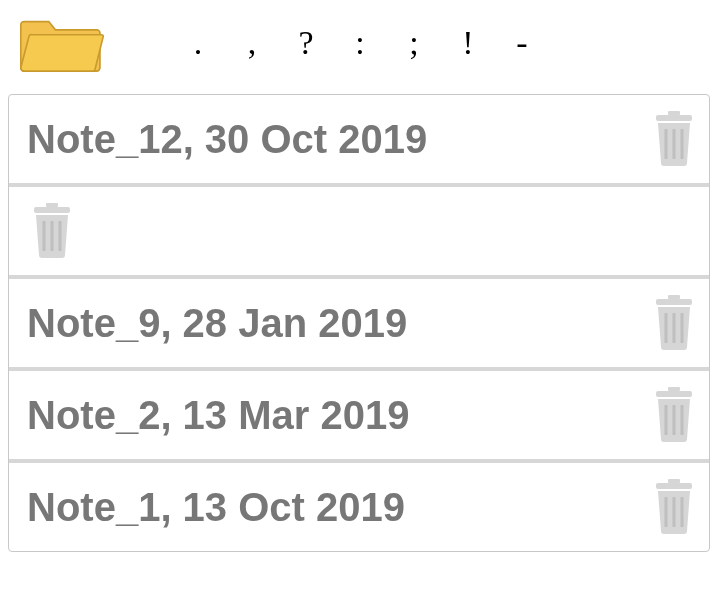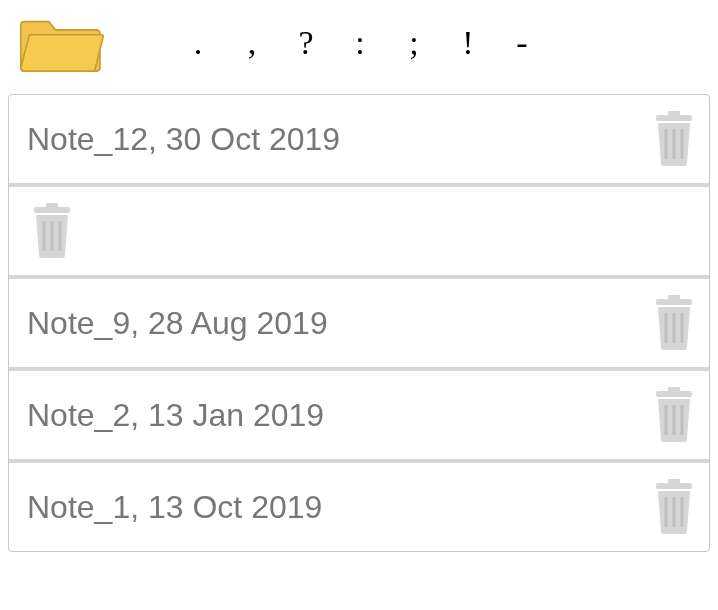--- a/index.html
+++ b/index.html
@@ -54,22 +54,22 @@
   .row {
     display: flex;
     align-items: center;
     justify-content: space-between;
     padding: 16px 10px 16px 18px;
     border-bottom: 4px solid #d7d7d7;
   }
   .row:last-child { border-bottom: none; }
   .row .label {
     color: #777;
-    font-weight: normal;
-    font-size: 32px;
+    font-weight: bold;
+    font-size: 40px;
     white-space: nowrap;
   }
   .trash {
     width: 50px;
     height: 56px;
     flex-shrink: 0;
   }
   .trash svg { width: 100%; height: 100%; }
   
   .scroll::-webkit-scrollbar { width: 14px; }
@@ -129,40 +129,40 @@
             <g stroke="#bfbfbf" stroke-width="3">
               <line x1="16" y1="18" x2="16" y2="48"></line>
               <line x1="24" y1="18" x2="24" y2="48"></line>
               <line x1="32" y1="18" x2="32" y2="48"></line>
             </g>
           </svg>
       </span>
     </div>
 
     <div class="row">
-      <span class="label">Note_9, 28 Aug 2019</span>
+      <span class="label">Note_9, 28 Jan 2019</span>
       <span class="trash">
         <svg viewBox="0 0 48 56">
             <g fill="#d6d6d6">
               <rect x="18" y="0" width="12" height="4" rx="1"></rect>
               <rect x="6" y="4" width="36" height="6" rx="2"></rect>
               <path d="M8 12 h32 l-3 40 a3 3 0 0 1 -3 3 h-20 a3 3 0 0 1 -3 -3 z"></path>
             </g>
             <g stroke="#bfbfbf" stroke-width="3">
               <line x1="16" y1="18" x2="16" y2="48"></line>
               <line x1="24" y1="18" x2="24" y2="48"></line>
               <line x1="32" y1="18" x2="32" y2="48"></line>
             </g>
           </svg>
       </span>
     </div>
 
 
     <div class="row">
-      <span class="label">Note_2, 13 Jan 2019</span>
+      <span class="label">Note_2, 13 Mar 2019</span>
       <span class="trash">
         <svg viewBox="0 0 48 56">
             <g fill="#d6d6d6">
               <rect x="18" y="0" width="12" height="4" rx="1"></rect>
               <rect x="6" y="4" width="36" height="6" rx="2"></rect>
               <path d="M8 12 h32 l-3 40 a3 3 0 0 1 -3 3 h-20 a3 3 0 0 1 -3 -3 z"></path>
             </g>
             <g stroke="#bfbfbf" stroke-width="3">
               <line x1="16" y1="18" x2="16" y2="48"></line>
               <line x1="24" y1="18" x2="24" y2="48"></line>

